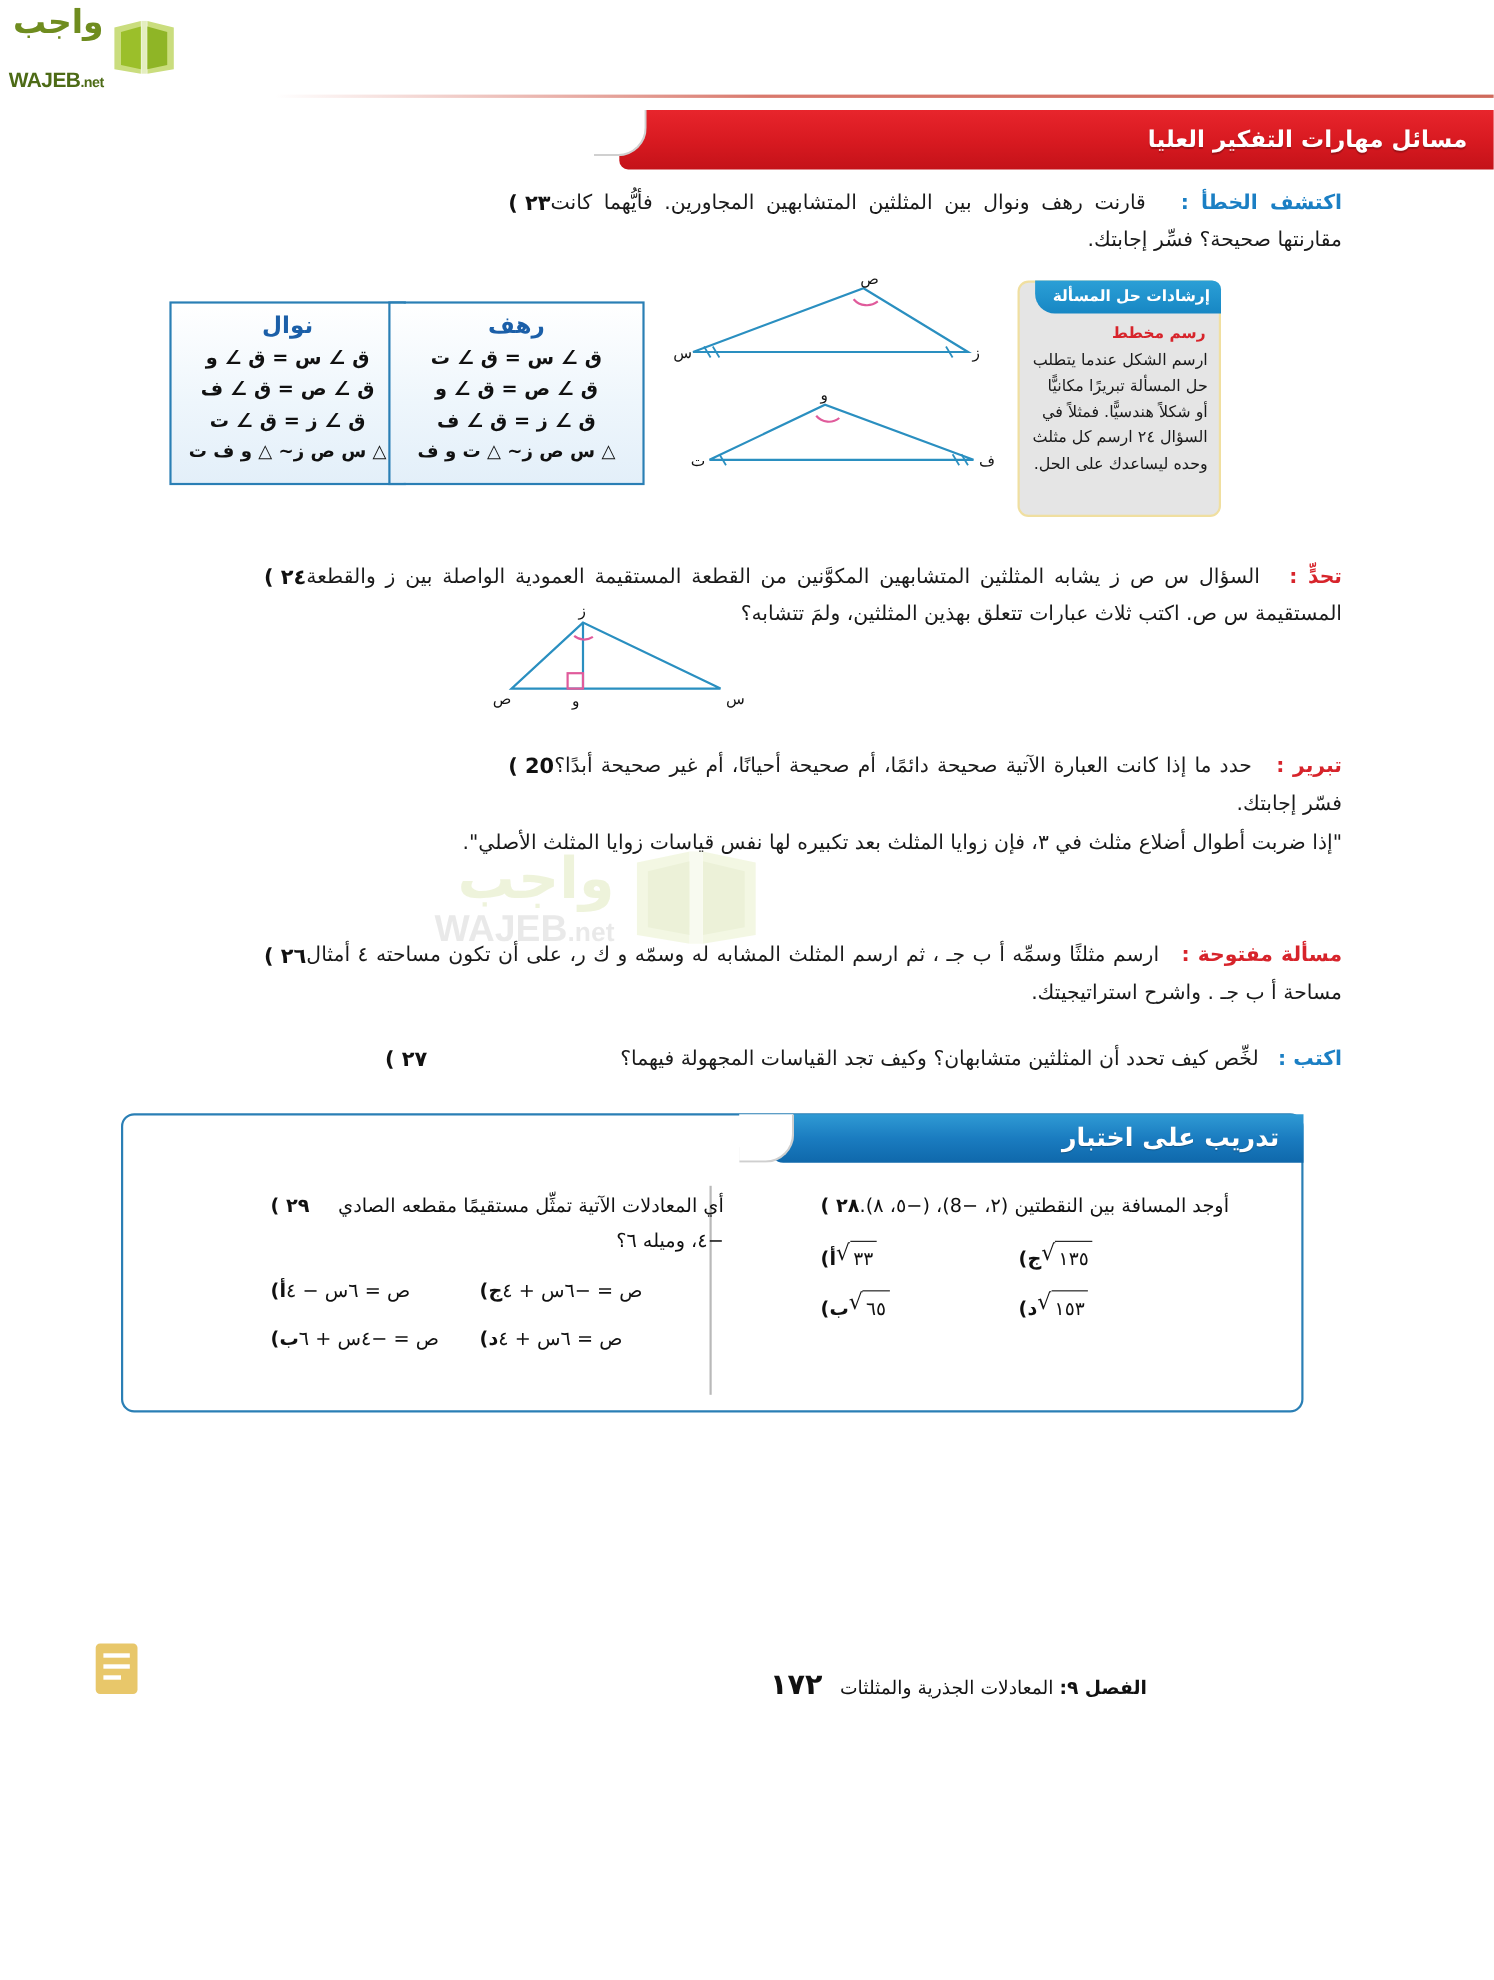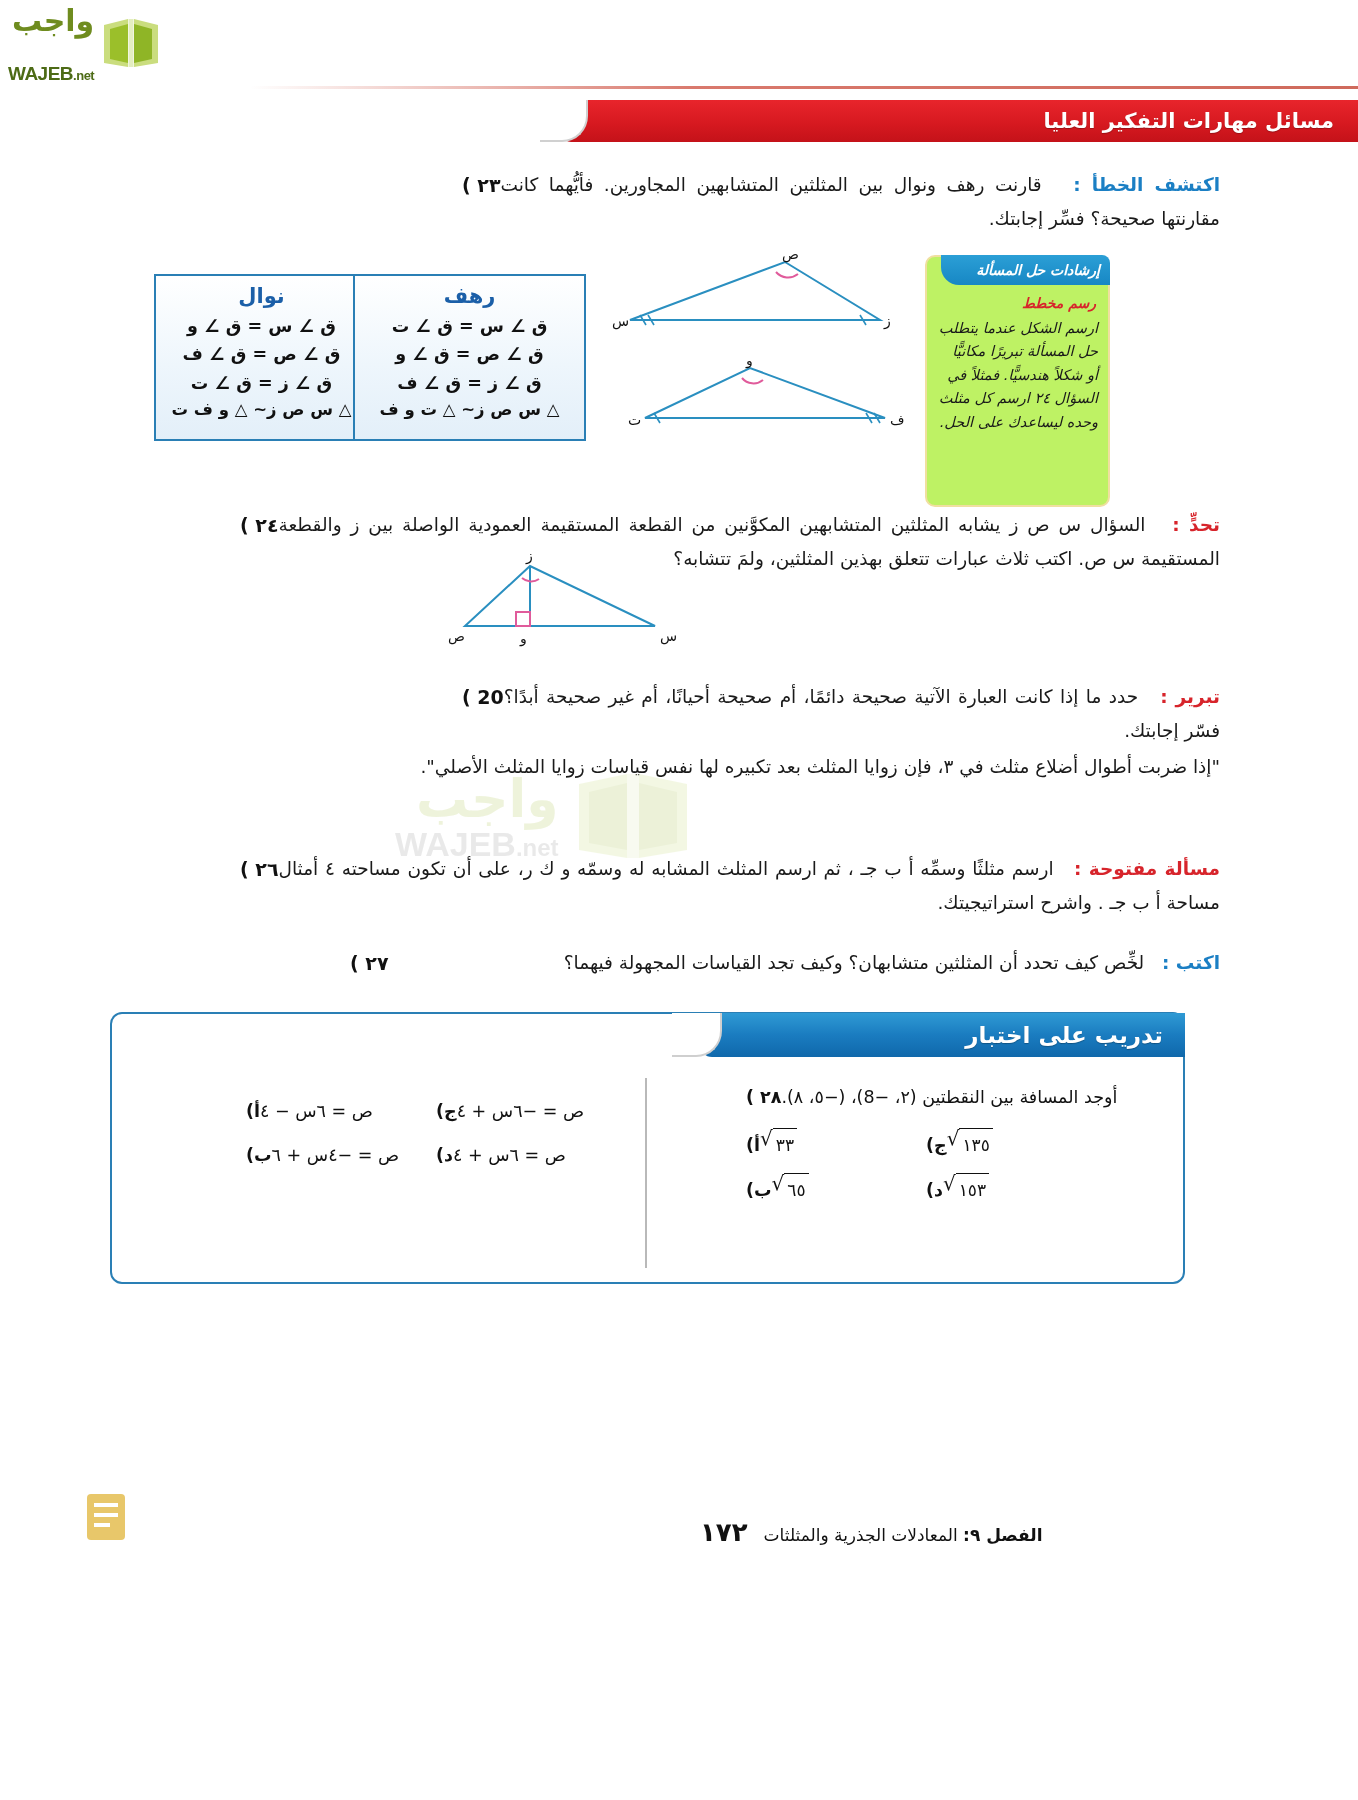--- a/index.html
+++ b/index.html
@@ -32,21 +32,21 @@
   .book-icon { width: 62px; height: 56px; position: relative; }
 
   
   .top-rule {
     position: absolute; left: 250px; top: 86px; width: 1108px; height: 3px;
     background: linear-gradient(to right, rgba(220,120,110,0) 0%, #d9796d 40%, #cf6a5c 100%);
   }
 
   
   .red-banner {
-    position: absolute; top: 100px; left: 563px; width: 795px; height: 42px;
+    position: absolute; top: 100px; left: 563px; width: 795px; height: 54px;
     background: linear-gradient(to bottom, #e8252c 0%, #d71920 55%, #c41219 100%);
     border-radius: 8px 0 0 8px;
     display: flex; align-items: center; justify-content: flex-start;
     padding-right: 24px;
   }
   .red-banner .txt {
     color: #fff; font-size: 21px; font-weight: bold;
     font-family: "DejaVu Sans", sans-serif;
     text-shadow: 0 1px 1px rgba(0,0,0,.25);
   }
@@ -83,25 +83,24 @@
     color: #1b5fa8; font-size: 21px; font-weight: bold; margin-bottom: 4px;
   }
   .cmp-line {
     font-size: 17.5px; color: #111; line-height: 1.62; white-space: nowrap;
     font-weight: bold;
   }
   .cmp-line.sim { font-size: 16.5px; }
 
   
   .hint-box {
-    position: absolute; top: 255px; left: 925px; width: 185px; height: 252px;
+    position: absolute; top: 255px; left: 925px; width: 185px; height: 215px;
     border: 2px solid #f0dfa0; border-radius: 10px;
-    background: #bef264;
+    background: #e5e5e5;
     overflow: visible;
-    font-style: italic;
   }
   .hint-head {
     position: absolute; top: -2px; left: 14px; right: -2px; height: 30px;
     background: linear-gradient(to bottom,#2b9fd6,#1787c4);
     border-radius: 0 8px 0 18px;
     display: flex; align-items: center; justify-content: flex-start;
     padding-right: 10px;
   }
   .hint-head .t { color: #fff; font-size: 14px; font-weight: bold; }
   .hint-sub {
@@ -369,20 +368,24 @@
       <span class="k">د)</span>
       <span class="radical">
         <span class="sign">√</span>
           <span class="rad-num">١٥٣</span>
       </span>
     </div>
   </div>
 </div>
 
 <div class="q-block" style="top:1082px; right:700px; width:420px;">
+  <div class="q-stem">
+    <span class="n">٢٩ )</span>
+    <span>أي المعادلات الآتية تمثِّل مستقيمًا مقطعه الصادي −٤، وميله ٦؟</span>
+  </div>
   <div class="opt-row" style="margin-top:14px;">
     <div class="opt" style="width:190px;">
       <span class="k">أ)</span>
       <span>ص = ٦س − ٤</span>
     </div>
     <div class="opt" style="width:195px;">
       <span class="k">ج)</span>
       <span>ص = −٦س + ٤</span>
     </div>
   </div>

